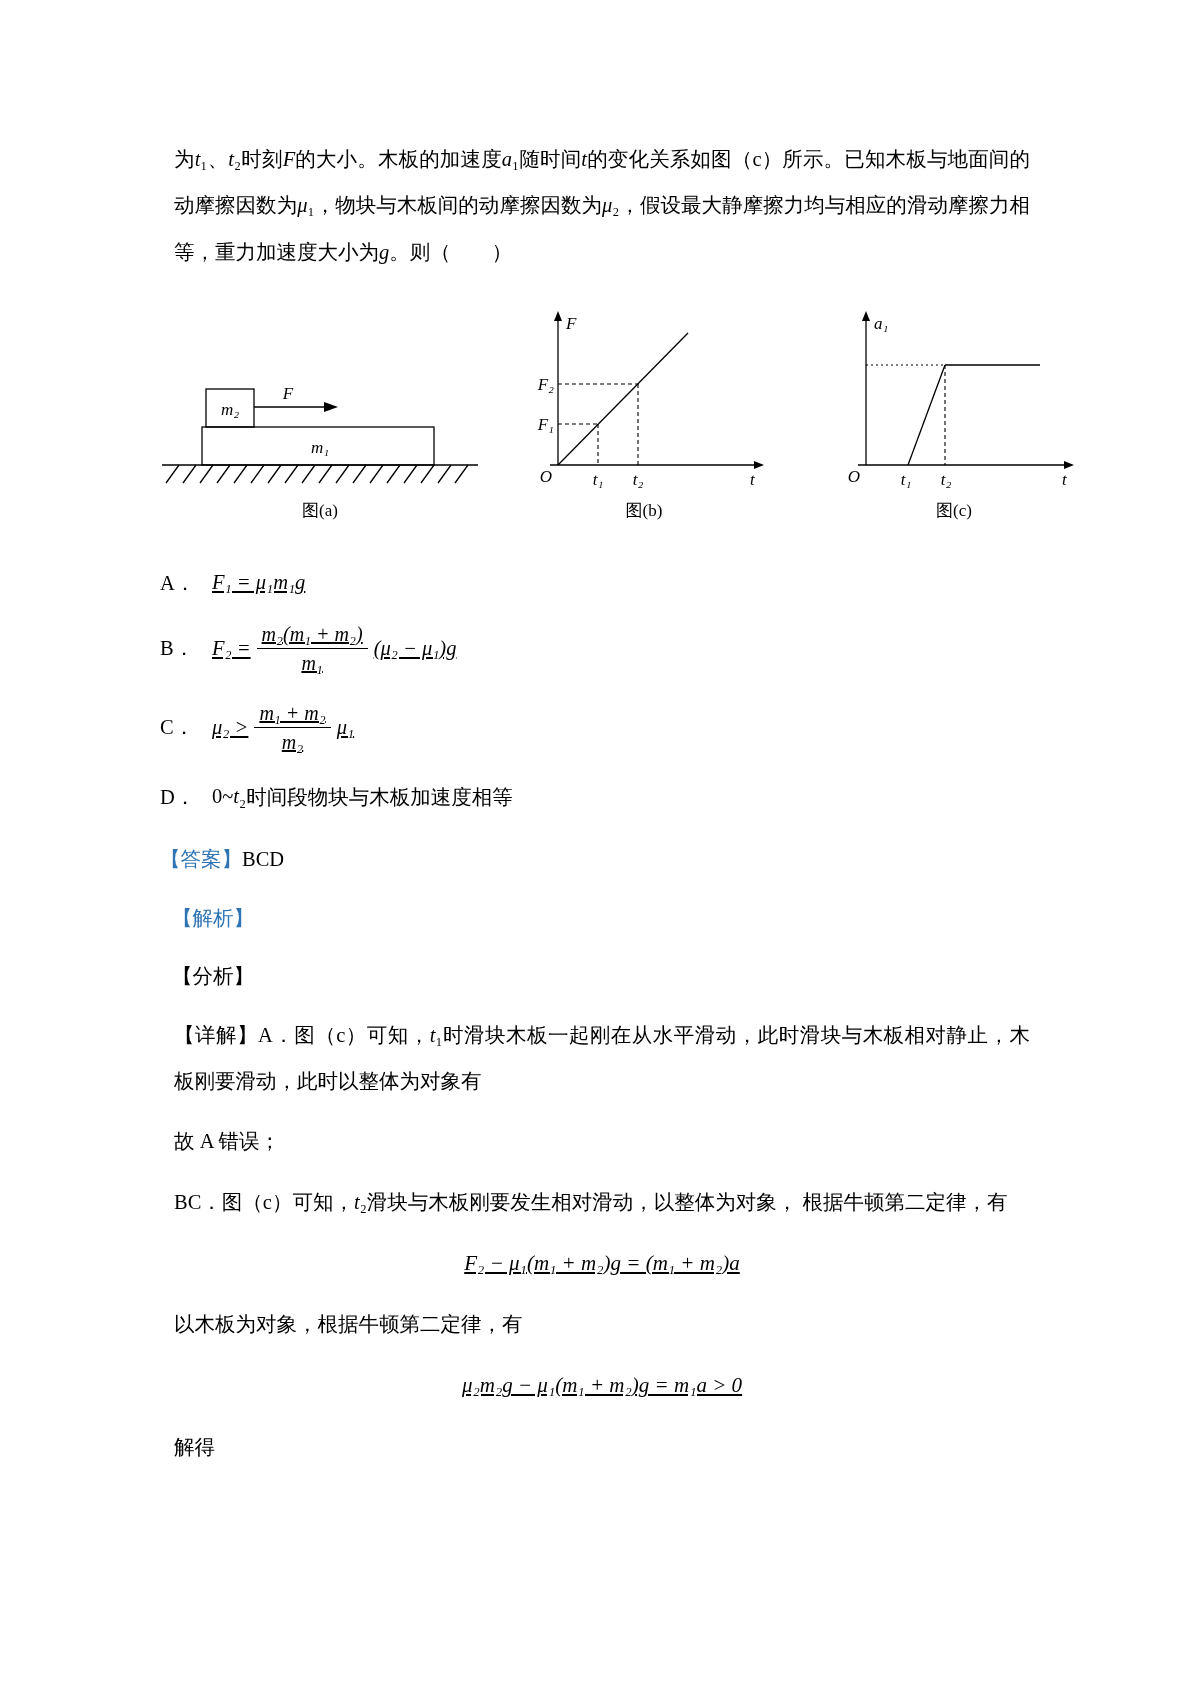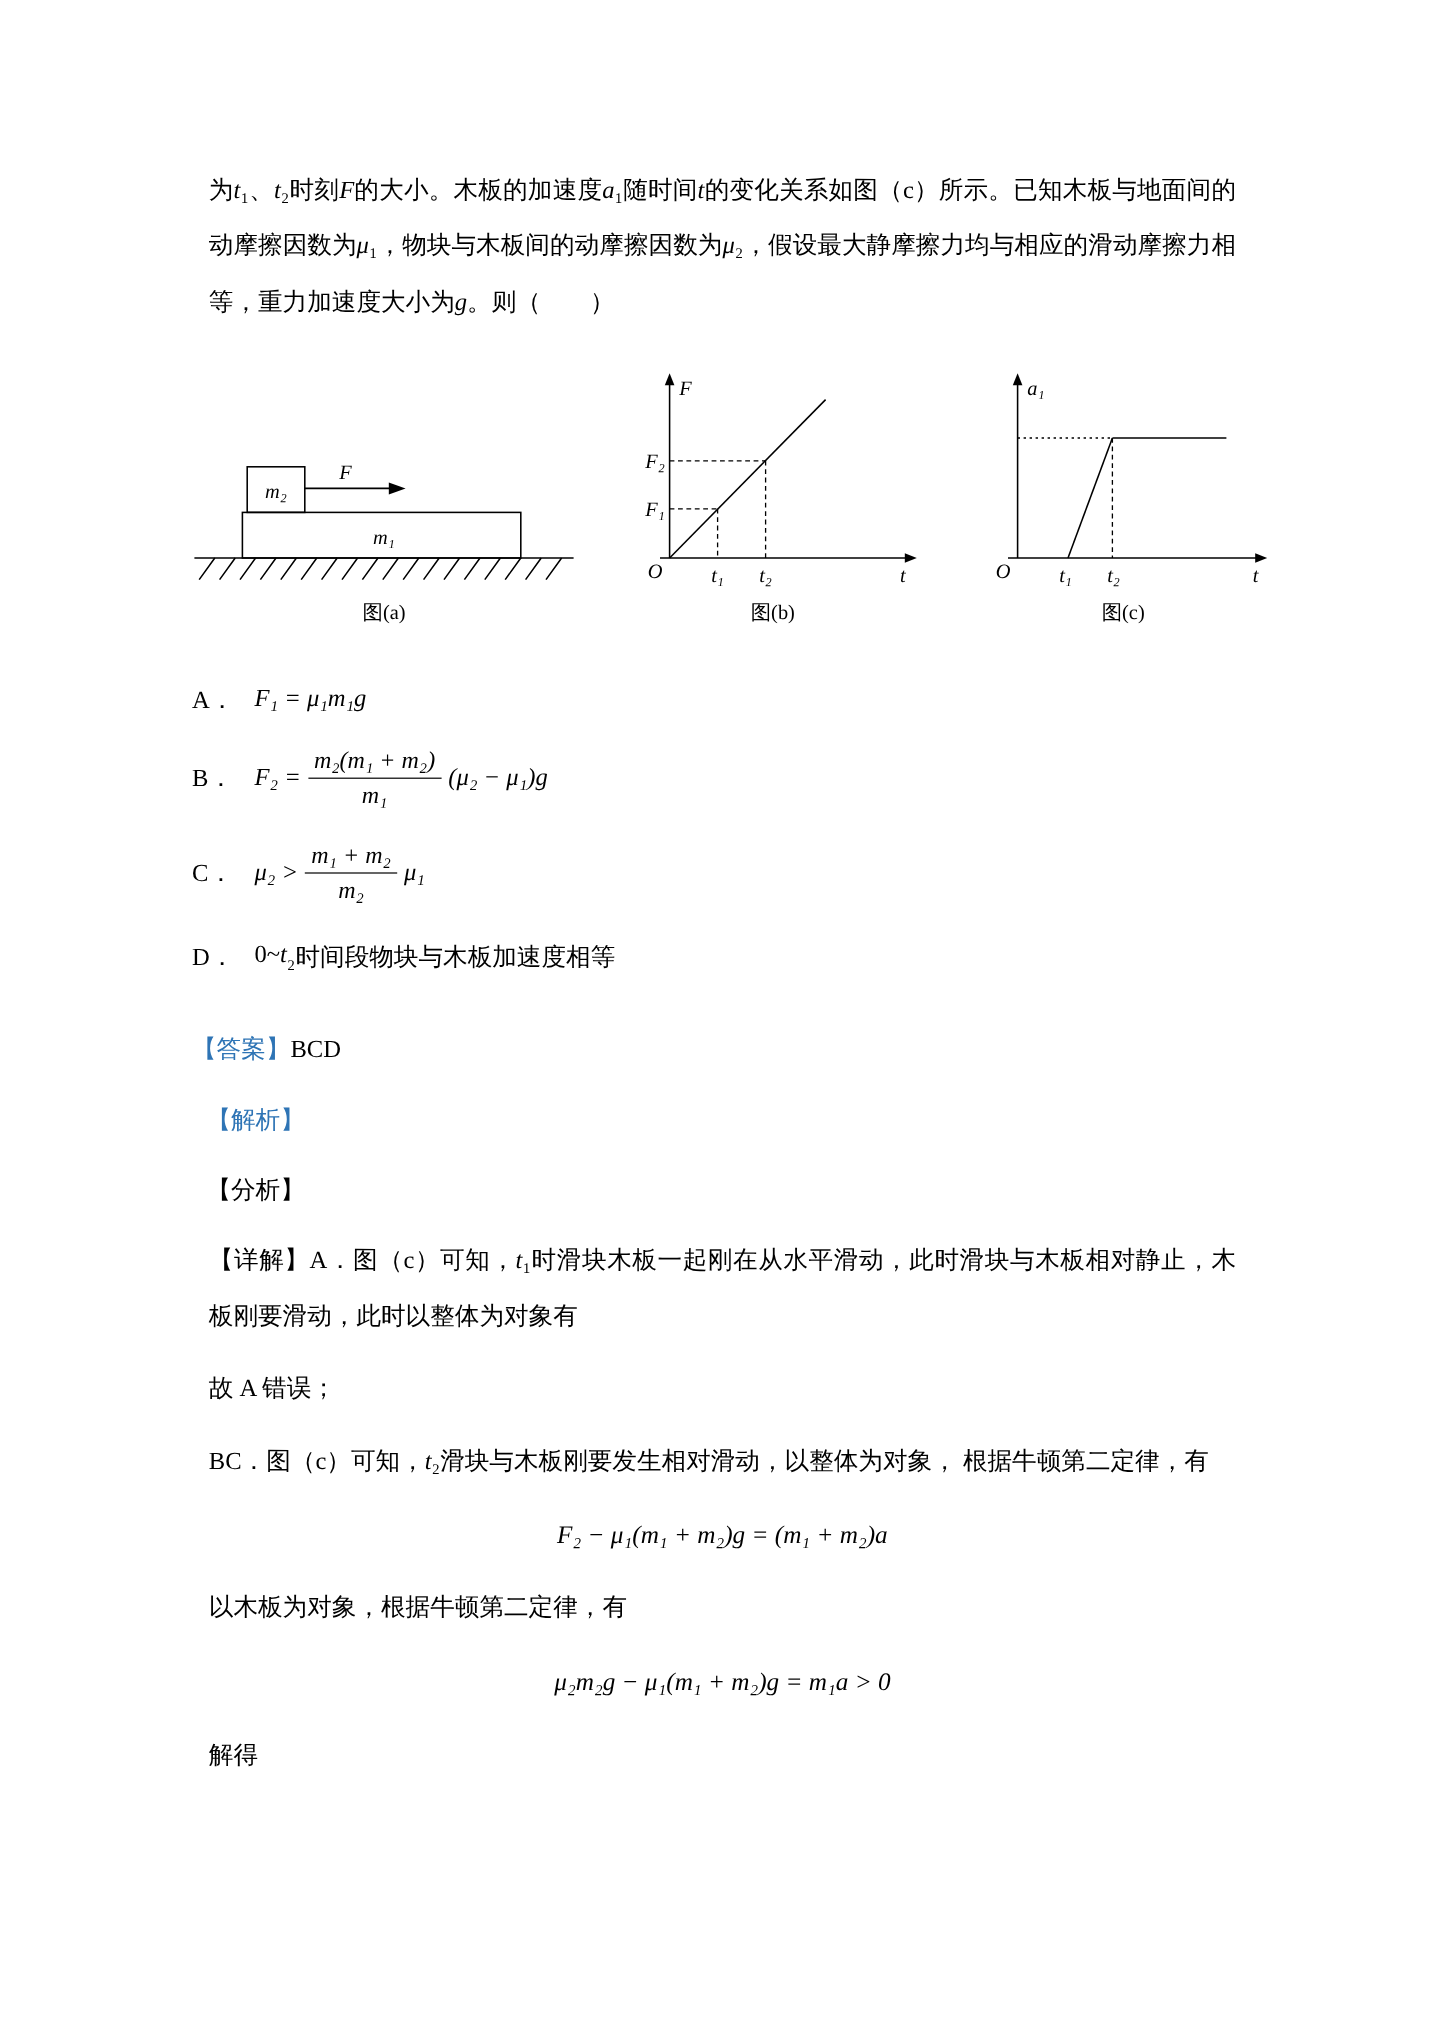--- a/index.html
+++ b/index.html
@@ -4,47 +4,47 @@
 <style>
   html,body{margin:0;padding:0;}
   body{
     width:1200px;height:1698px;position:relative;background:#ffffff;color:#000;
     font-family:"Liberation Serif","DejaVu Serif",serif;
   }
   .page{position:absolute;left:160px;top:122px;width:884px;}
   .para{font-size:20.5px;line-height:2.26;text-align:justify;margin:14px;}
   .para i, .math i{font-style:italic;}
   i{font-family:"Liberation Serif","DejaVu Serif",serif;}
-  .math{font-style:italic;}
+  .math{font-style:italic;text-decoration:underline;}
   
   .figures{position:relative;height:232px;margin-top:32px;}
   .fig{position:absolute;top:0;text-align:center;}
   .fig-a{left:0;width:320px;}
   .fig-b{left:358px;width:252px;}
-  .fig-c{left:650px;width:252px;}
+  .fig-c{left:668px;width:252px;}
   .fig svg{display:block;}
   .fig-caption{font-size:17px;margin-top:0;}
   svg text{font-family:"Liberation Serif","DejaVu Serif",serif;font-style:italic;font-size:17px;fill:#000;}
   svg line,svg path,svg rect,svg polyline{stroke:#000;stroke-width:1.3;fill:none;}
   svg .dash{stroke-dasharray:4,3;stroke-width:1.1;}
   svg .dots{stroke-dasharray:2,3;stroke-width:1.1;}
   svg polygon{fill:#000;stroke:none;}
   
   .option{display:flex;align-items:center;font-size:20.5px;}
   .opt-a{margin-top:30px;}
   .opt-b{margin-top:24px;}
   .opt-c{margin-top:24px;}
   .opt-d{margin-top:28px;}
   .opt-label{width:52px;flex:none;font-style:normal;}
   .opt-body{display:flex;align-items:center;}
   .frac{display:inline-flex;flex-direction:column;align-items:center;font-size:20px;line-height:1.3;margin:0 6px;text-align:right;}
   .frac .num{border-bottom:1.4px solid #000;padding:0 5px 1px 5px;}
   .frac .den{padding-top:1px;}
   
-  .ans{margin-top:50px;font-size:20.5px;line-height:1.4;}
+  .ans{margin-top:34px;font-size:20.5px;line-height:1.4;}
   .blue{color:#2E74B5;}
   .sec{margin-top:30px;font-size:20.5px;line-height:1.4;margin-left:12px;}
   .detail{margin-top:16px;}
   .equation{text-align:center;font-size:21px;line-height:2.3;margin:4px 0 4px 0;}
 </style>
 </head>
 <body>
 
 <div class="page">
 

